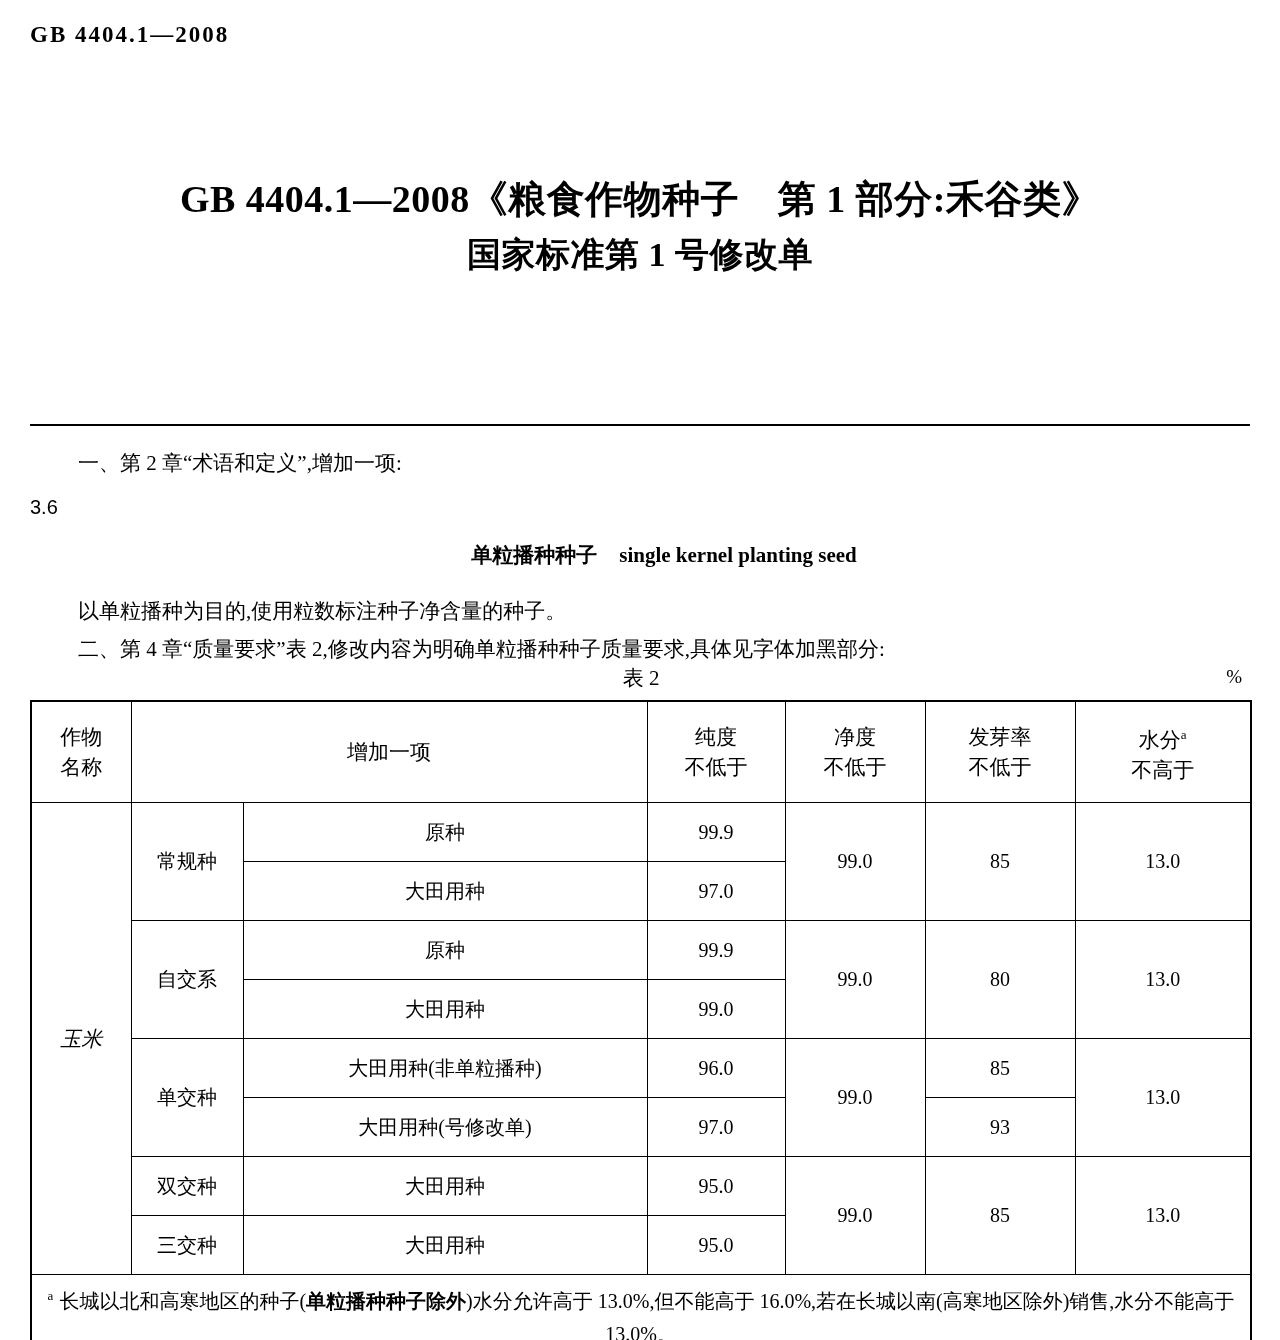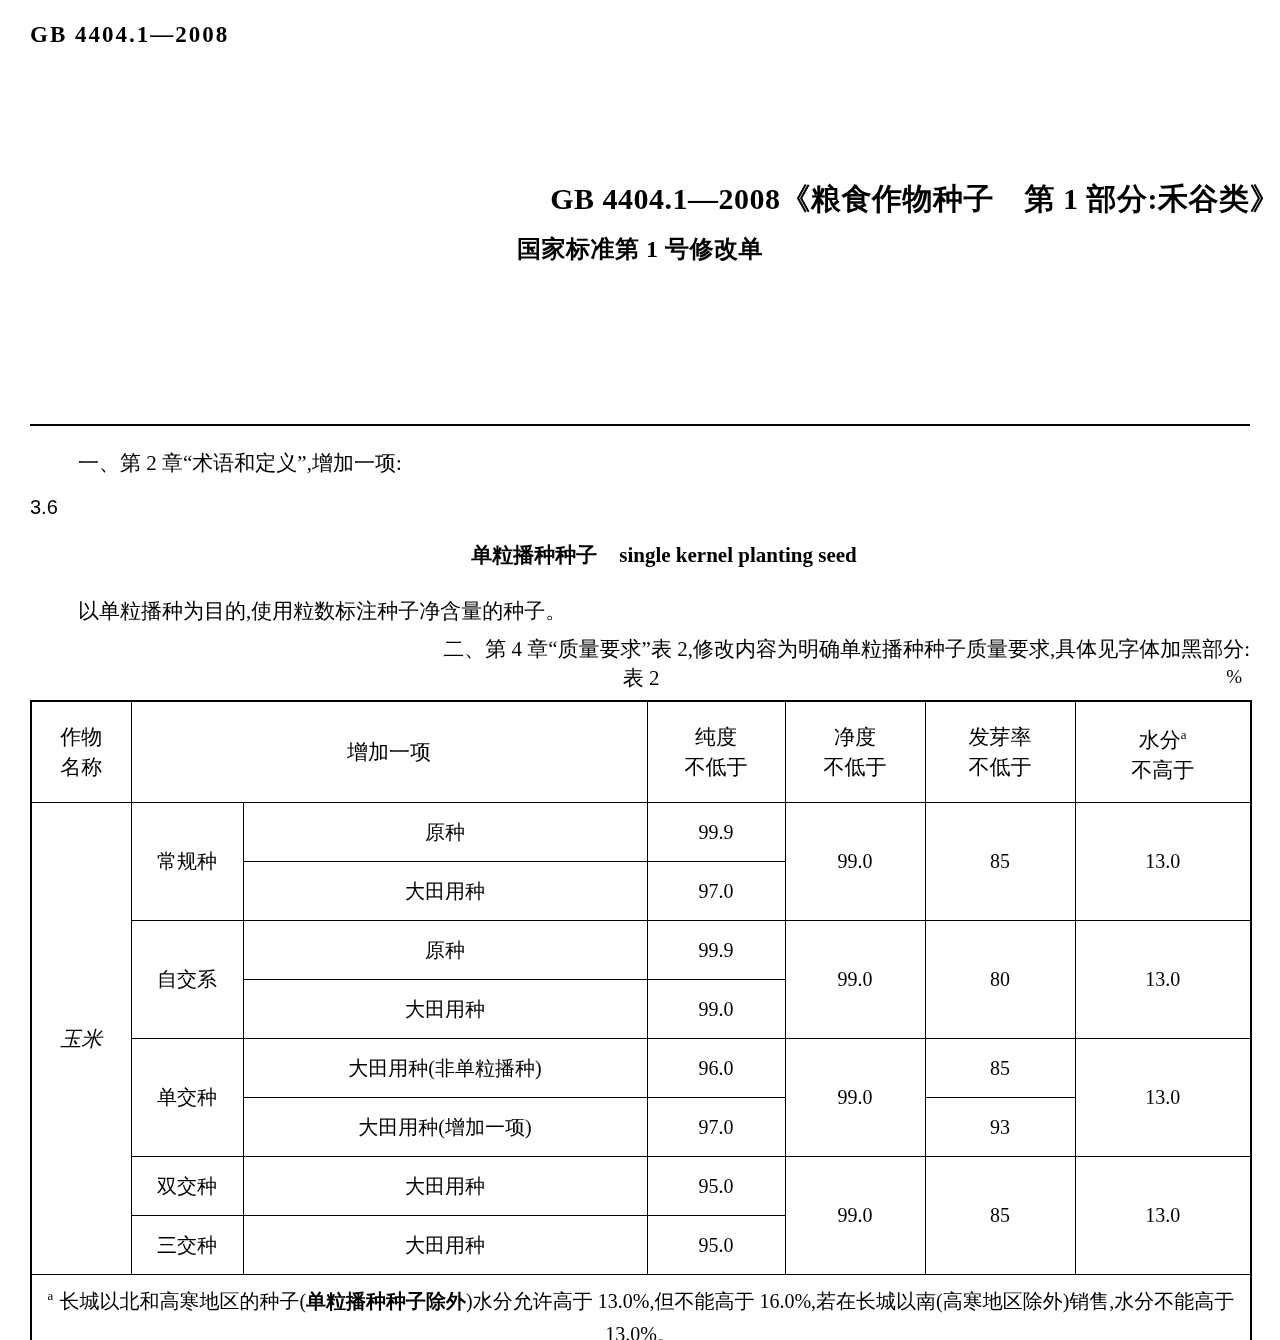--- a/index.html
+++ b/index.html
@@ -33,32 +33,31 @@
   }
   
   .title-block {
     position: absolute;
     top: 178px;
     left: 0;
     width: 1280px;
     text-align: center;
   }
   .title-line1 {
-    font-size: 30px;
+    font-size: 38px;
     font-weight: bold;
     letter-spacing: 0.5px;
     line-height: 42px;
-    text-align: right;
   }
   .title-line2 {
-    font-size: 24px;
+    font-size: 34px;
     font-weight: bold;
     letter-spacing: 0.5px;
     line-height: 46px;
-    margin-top: 6px;
+    margin-top: 12px;
   }
   
   .rule {
     position: absolute;
     top: 424px;
     left: 30px;
     width: 1220px;
     height: 2px;
     background: #000000;
   }
@@ -100,21 +99,20 @@
     padding-left: 48px;
     font-size: 21px;
     line-height: 36px;
     margin-top: 20px;
   }
   .para-two {
     padding-left: 48px;
     font-size: 21px;
     line-height: 36px;
     margin-top: 2px;
-    text-align: right;
   }
   
   .table-caption-row {
     position: absolute;
     top: 664px;
     left: 30px;
     width: 1220px;
     height: 30px;
   }
   .table-caption {
@@ -288,21 +286,21 @@
 
         <tr>
           <td class="row-cell" rowspan="2">单交种</td>
           <td class="row-cell">大田用种(非单粒播种)</td>
           <td class="row-cell num-cell">96.0</td>
           <td class="row-cell num-cell" rowspan="2">99.0</td>
           <td class="row-cell num-cell">85</td>
           <td class="row-cell num-cell outer-right" rowspan="2">13.0</td>
         </tr>
         <tr>
-          <td class="row-cell bold-cell">大田用种(增加一项)</td>
+          <td class="row-cell bold-cell">大田用种(号修改单)</td>
           <td class="row-cell num-cell bold-cell">97.0</td>
           <td class="row-cell num-cell bold-cell">93</td>
         </tr>
 
         <tr>
           <td class="row-cell">双交种</td>
           <td class="row-cell">大田用种</td>
           <td class="row-cell num-cell">95.0</td>
           <td class="row-cell num-cell" rowspan="2">99.0</td>
           <td class="row-cell num-cell" rowspan="2">85</td>

